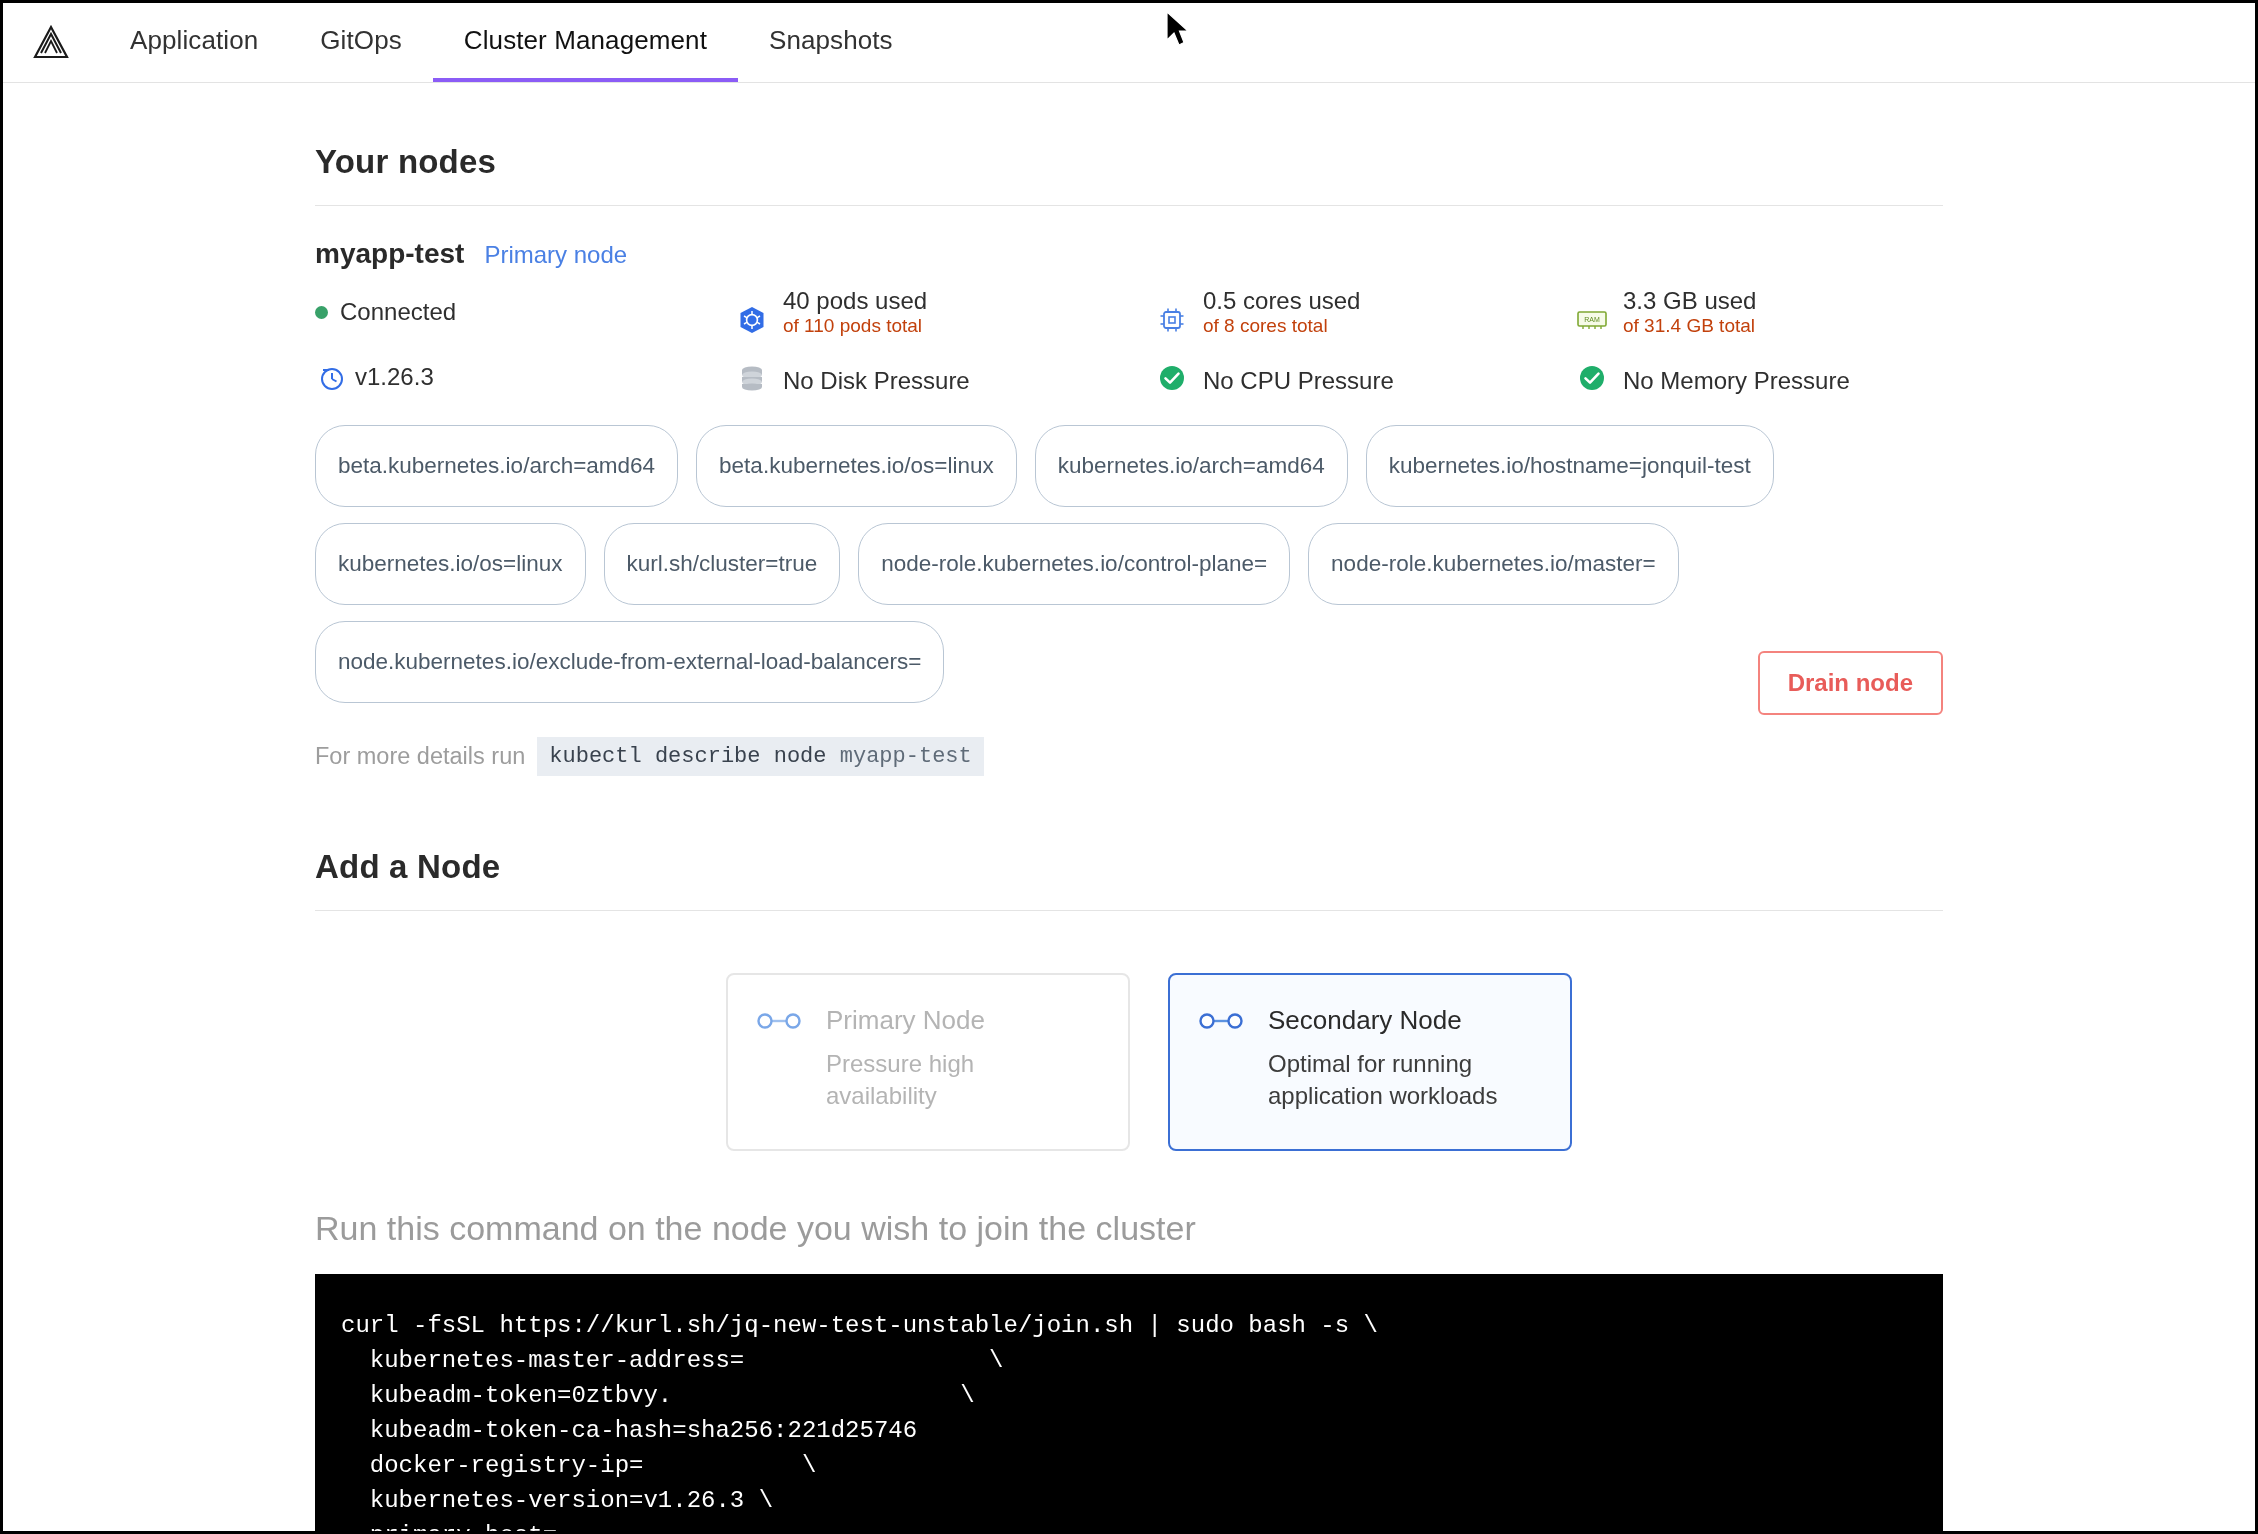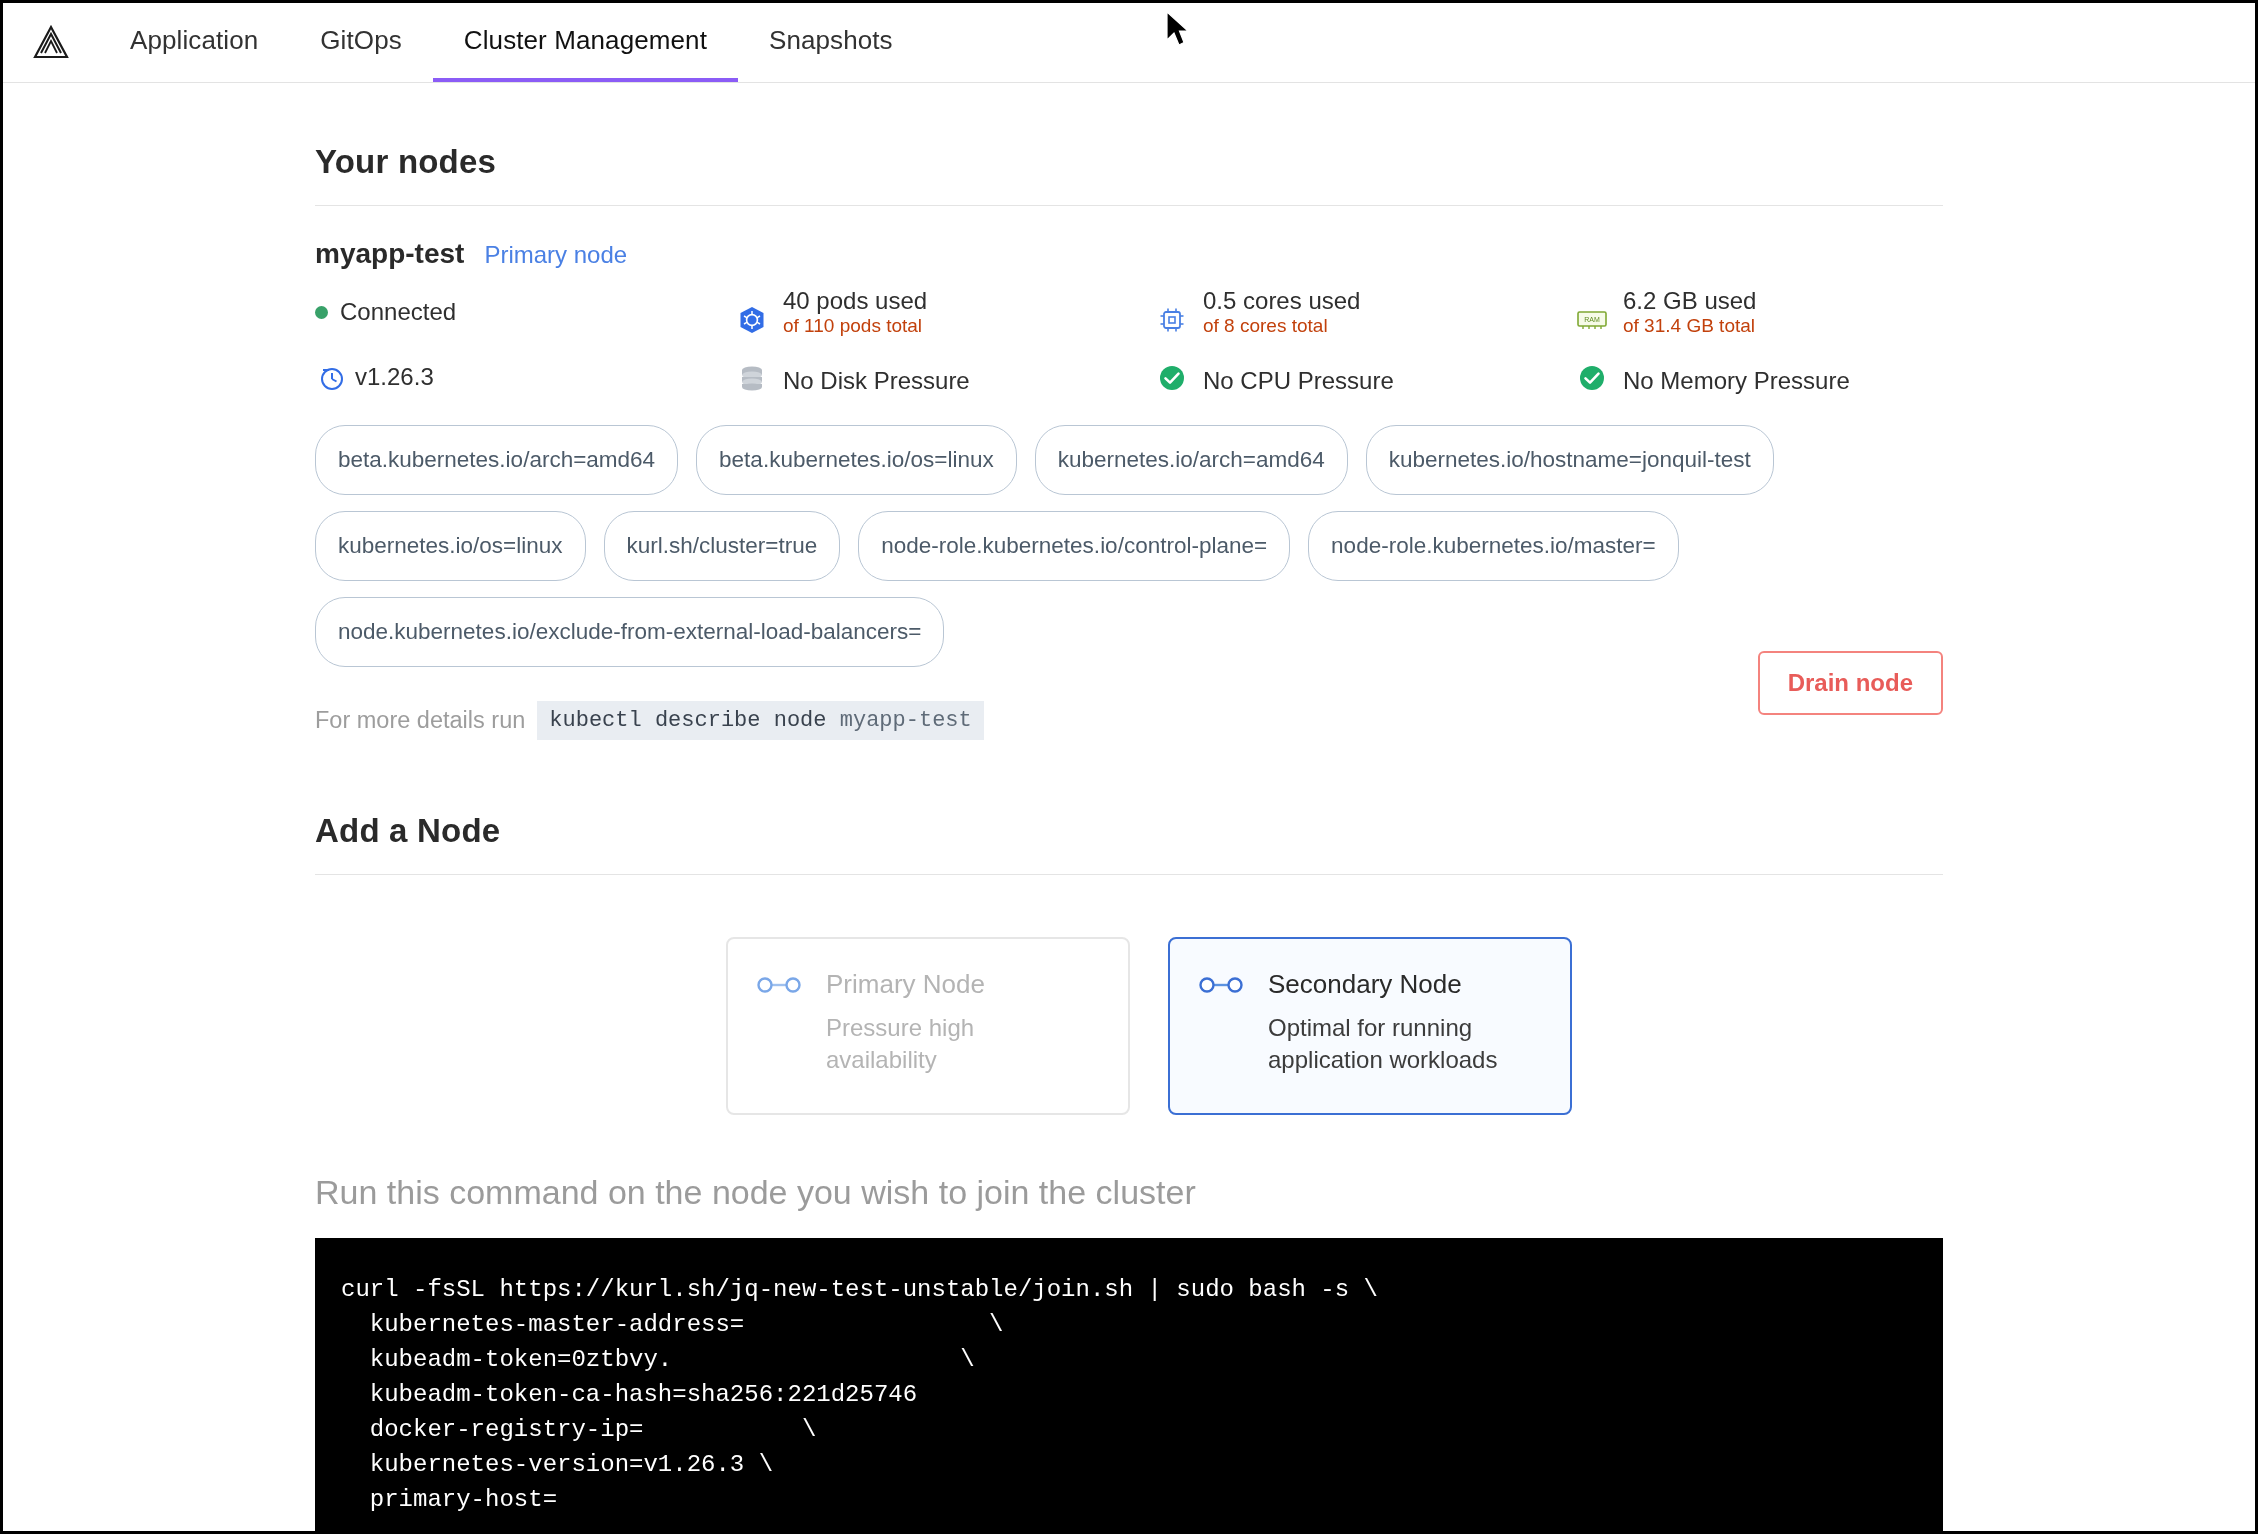--- a/index.html
+++ b/index.html
@@ -145,21 +145,21 @@
   .labels {
     margin-top: 30px;
     max-width: 1560px;
     display: flex;
     flex-wrap: wrap;
     gap: 16px 18px;
   }
   .pill {
     border: 1.5px solid #b9c6d4;
     border-radius: 30px;
-    padding: 21px 22px;
+    padding: 27px 22px;
     font-size: 22.5px;
     color: #4c5a68;
     background: #fff;
     white-space: nowrap;
     cursor: pointer;
   }
   .drain {
     position: absolute;
     right: 0;
     top: 445px;
@@ -354,21 +354,21 @@
             <text x="16" y="14" font-size="7" fill="#5e8a1f" text-anchor="middle" font-family="Liberation Sans, sans-serif">RAM</text>
             <g stroke="#7fa832" stroke-width="1.4">
               <line x1="7" y1="18" x2="7" y2="21"></line>
                 <line x1="13" y1="18" x2="13" y2="21"></line>
               <line x1="19" y1="18" x2="19" y2="21"></line>
                 <line x1="25" y1="18" x2="25" y2="21"></line>
             </g>
           </svg>
         </span>
         <span>
-          <span class="stat-main">6.2 GB used</span>
+          <span class="stat-main">3.3 GB used</span>
           <div class="stat-sub">of 31.4 GB total</div>
         </span>
       </div>
 
       <div class="version">
         <span class="stat-ico">
           <svg width="30" height="30" viewBox="0 0 30 30" aria-hidden="true">
             <circle cx="15" cy="16" r="10" fill="none" stroke="#326de6" stroke-width="2"></circle>
             <path d="M15 16 L15 10" stroke="#326de6" stroke-width="2"></path>
             <path d="M15 16 L19.5 18.5" stroke="#326de6" stroke-width="2"></path>

